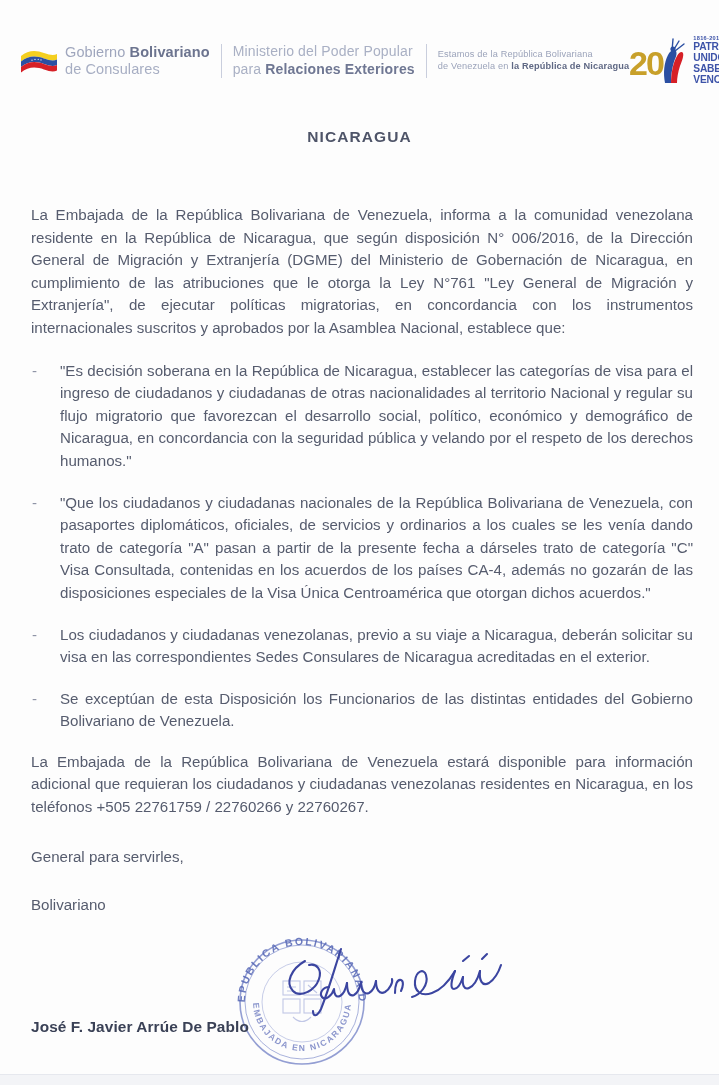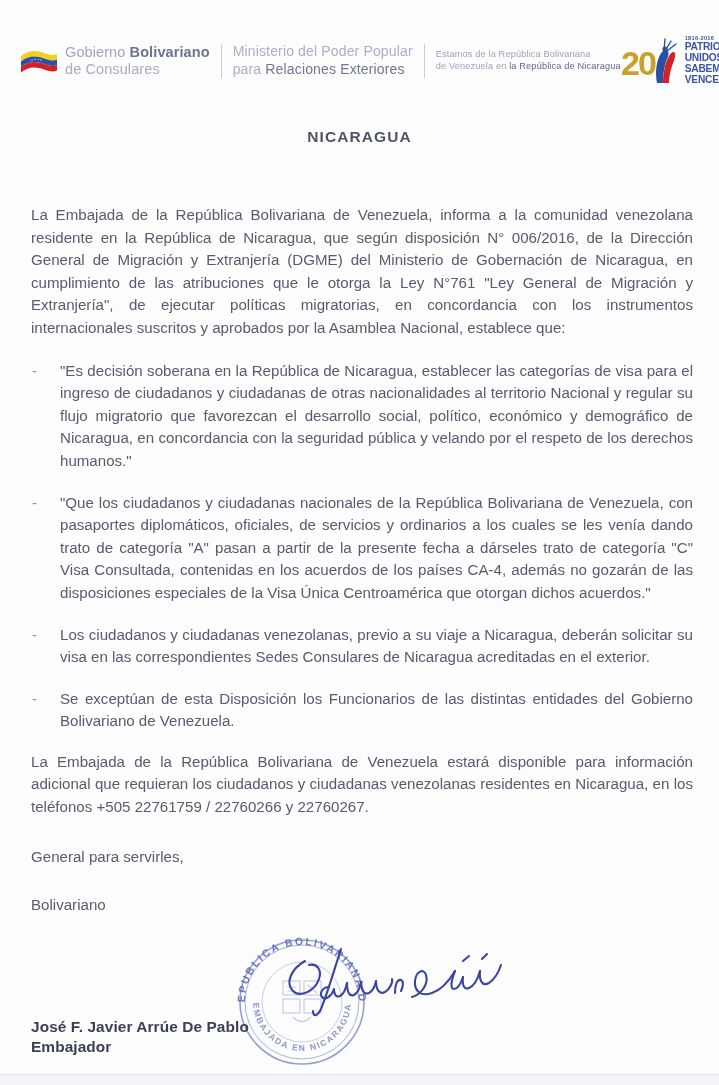--- a/index.html
+++ b/index.html
@@ -83,21 +83,21 @@
     flex: 0 0 auto;
   }
   .lh-block .l1,
   .lh-block .l2 {
     font-size: 14px;
     color: #a9b0c4;
     letter-spacing: .15px;
   }
   .lh-block .l2 b {
     color: #6f7793;
-    font-weight: 400;
+    font-weight: 700;
     margin-top: 28px;
   }
   .lh-block.emb .l1,
   .lh-block.emb .l2 {
     font-size: 9.2px;
     color: #9ba3ba;
   }
   .lh-block.emb .l2 b {
     color: #5f6884;
   }
@@ -382,19 +382,18 @@
           <path d="M135 50 C143 48, 152 38, 149 28 C147 21, 139 24, 138 34 C137 44, 144 50, 155 46 C164 43, 172 34, 178 24"></path>
           <path d="M178 24 C174 34, 173 42, 177 42 C181 42, 184 36, 186 30"></path>
           <path d="M186 30 C185 38, 187 43, 192 41 C197 39, 201 31, 203 24"></path>
           <path d="M203 24 C202 33, 205 40, 212 36 C218 32, 222 24, 224 18"></path>
           <path d="M186 14 L192 9 M205 12 L210 7"></path>
         </g>
       </svg>
 
       <div class="sig-names">
         <div class="sig-name">José F. Javier Arrúe De Pablo</div>
-        <div class="sig-role">Embajador</div>
       </div>
     </div>
   </div>
 
   <div class="bottom-rule"></div>
 </div>
 
 </body></html>

